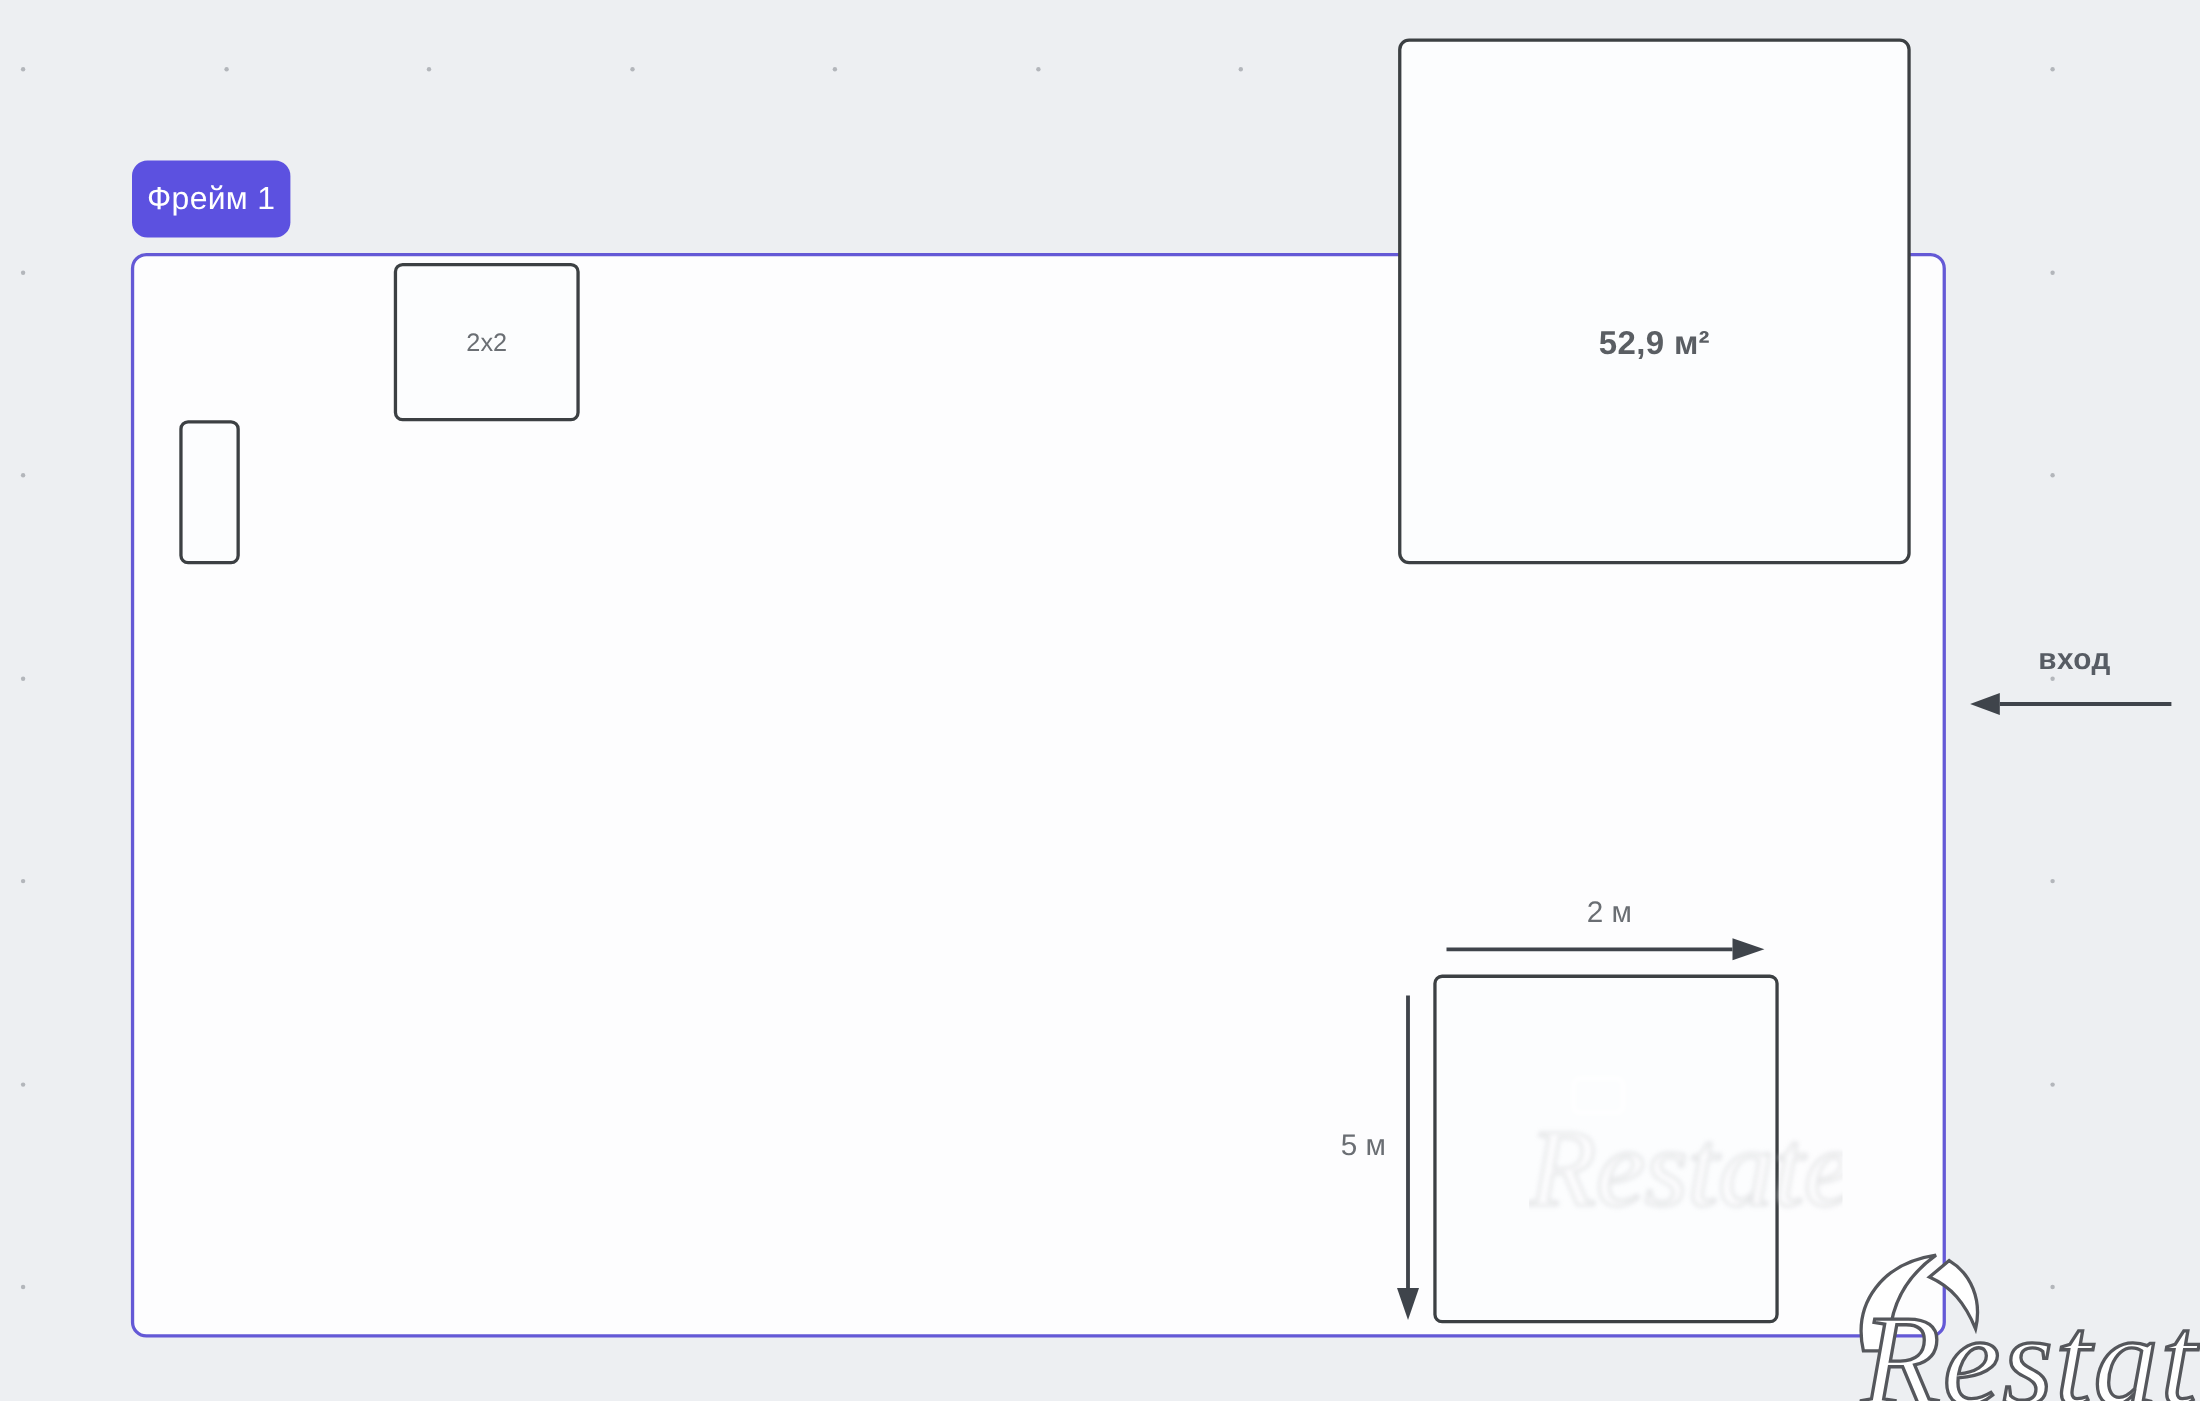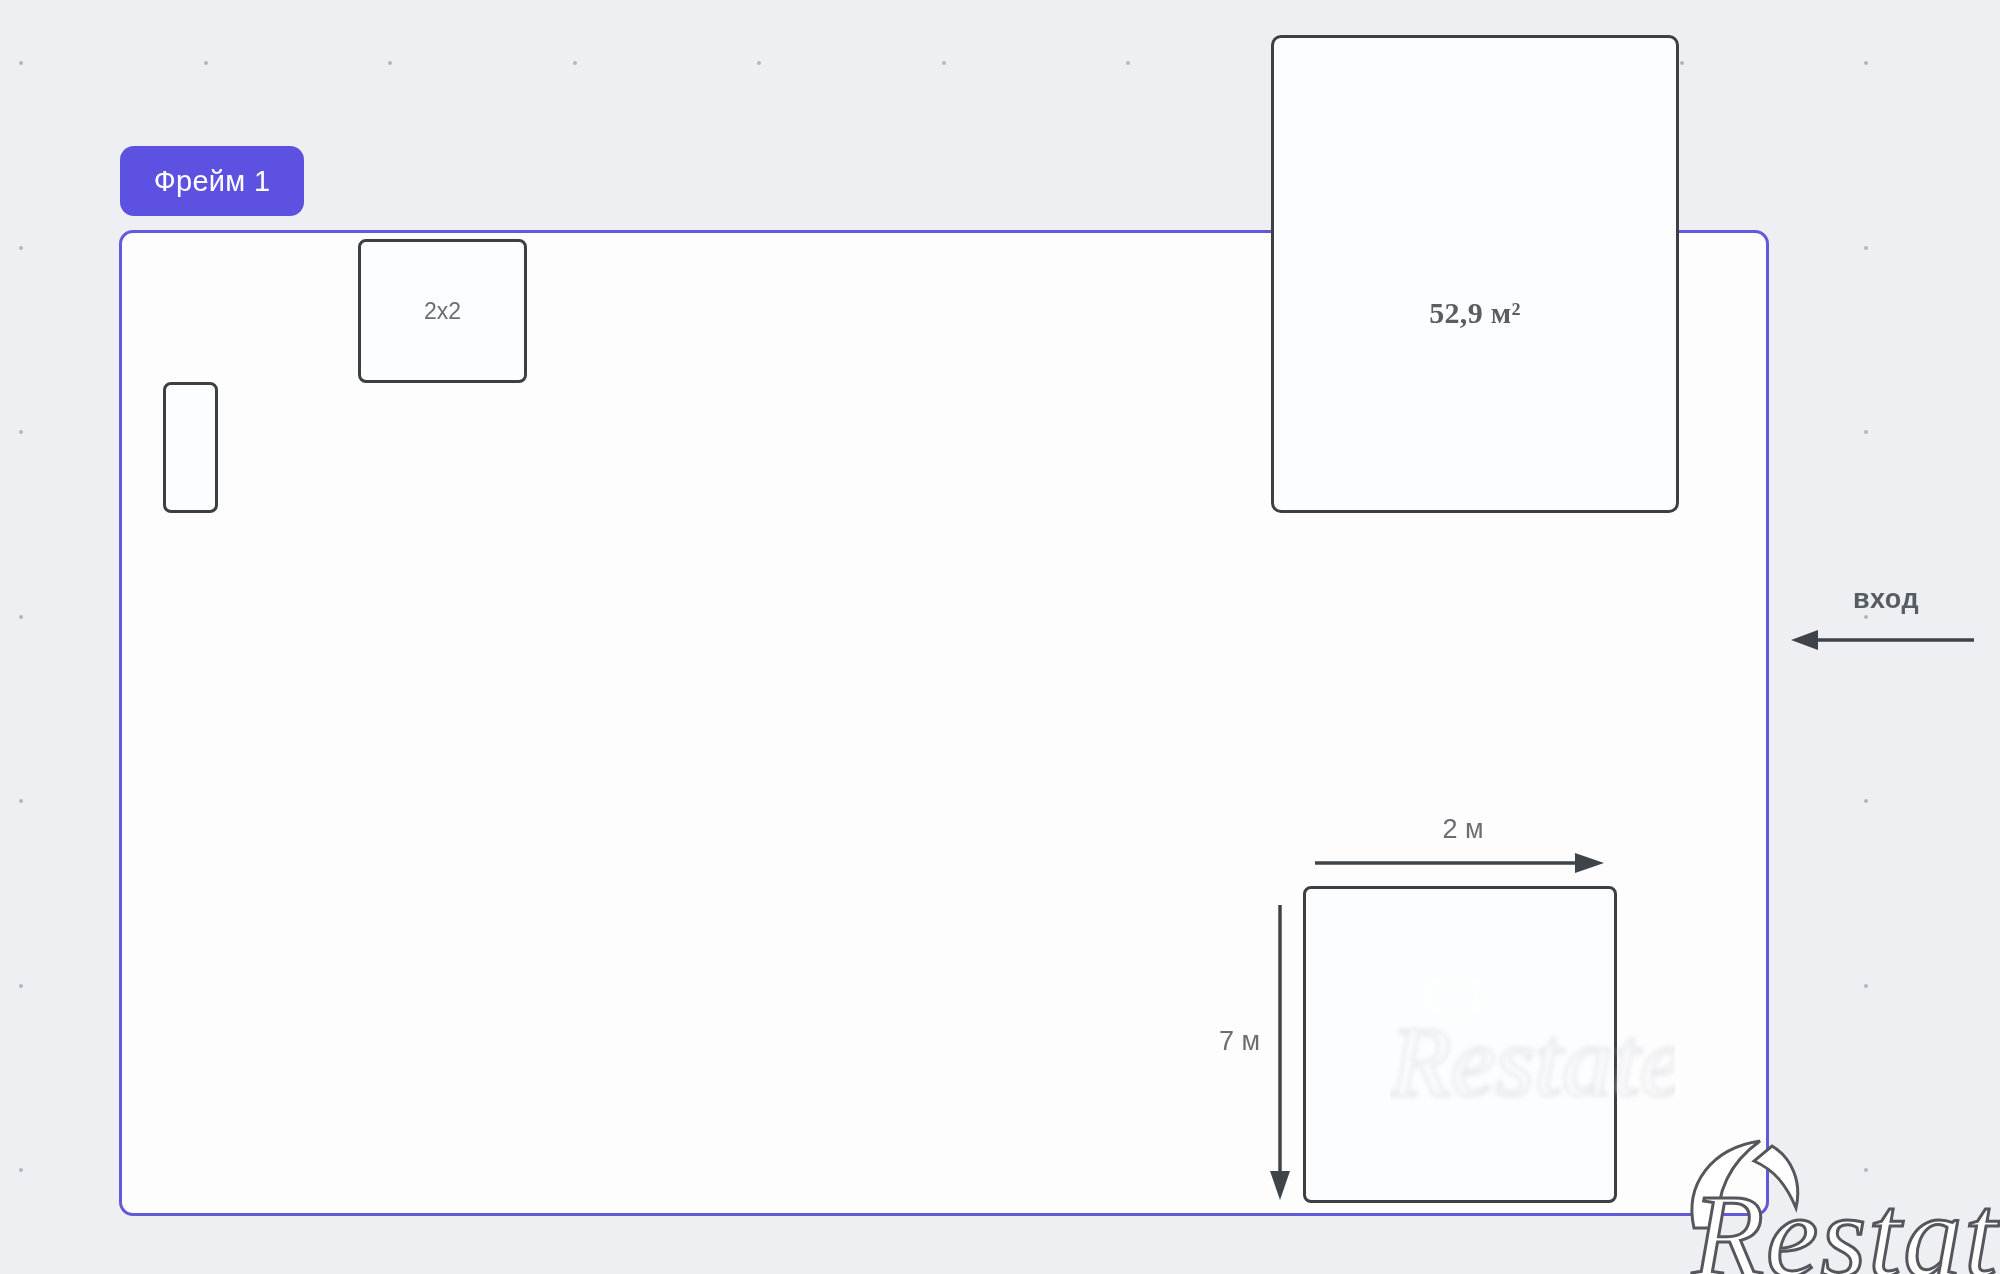--- a/index.html
+++ b/index.html
@@ -26,40 +26,40 @@
     position:absolute;width:4px;height:4px;border-radius:50%;
     background:var(--dot-color);transform:translate(-50%,-50%);
   }
   .frame{
     position:absolute;left:119px;top:230px;width:1650px;height:986px;
     box-sizing:border-box;background:var(--frame-fill);
     border:3.5px solid var(--frame-border);border-radius:14px;
     z-index:1;
   }
   .frame-label{
-    position:absolute;left:120px;top:146px;width:184px;height:70px;
+    position:absolute;left:120px;top:146px;width:144px;height:70px;
     box-sizing:border-box;background:var(--accent);border-radius:14px;
     color:#ffffff;font-size:29px;font-weight:500;
     display:flex;align-items:center;justify-content:center;
     z-index:2;letter-spacing:0.3px;
   }
   .shape{
     position:absolute;box-sizing:border-box;
     background:var(--shape-fill);
     border:3px solid var(--shape-border);border-radius:8px;
     display:flex;align-items:center;justify-content:center;
     z-index:3;
   }
   .shape .shape-label{
     color:var(--shape-text);font-size:23px;font-weight:400;
   }
   .box-2x2{left:358px;top:239px;width:169px;height:144px;}
   .box-small{left:163px;top:382px;width:55px;height:131px;}
   .box-4x4{left:231px;top:615px;width:241px;height:223px;}
-  .box-area{left:1271px;top:35px;width:408px;height:478px;border-radius:10px;align-items:flex-start;font-family:Liberation Serif, serif;}
+  .box-area{left:1271px;top:35px;width:466px;height:478px;border-radius:10px;align-items:flex-start;}
   .box-area .area-label{
     position:absolute;left:0;right:0;top:258px;text-align:center;
     color:var(--dark-text);font-size:30px;font-weight:700;letter-spacing:0.3px;
   }
   .box-dim{left:1303px;top:886px;width:314px;height:317px;}
   .dim-arrow{position:absolute;z-index:3;color:var(--arrow-color);}
   .arrow-width{left:1313px;top:848px;}
   .arrow-height{left:1265px;top:903px;}
   .arrow-entrance{left:1788px;top:625px;}
   .dim-label{
@@ -199,21 +199,21 @@
 
 
   <div class="shape box-area">
     <span class="area-label">52,9 м²</span>
   </div>
 
   <div class="shape box-dim"></div>
 
   <div class="dim-label label-4m">2 м</div>
 
-  <div class="dim-label label-5m">7 м</div>
+  <div class="dim-label label-5m">5 м</div>
 
   <svg class="dim-arrow arrow-width" width="295" height="30" viewBox="0 0 295 30">
     <line x1="2" y1="15" x2="262" y2="15" stroke="currentColor" stroke-width="3.5"></line>
     <polygon points="262,5 262,25 291,15" fill="currentColor"></polygon>
   </svg>
 
   <svg class="dim-arrow arrow-height" width="30" height="300" viewBox="0 0 30 300">
     <line x1="15" y1="2" x2="15" y2="268" stroke="currentColor" stroke-width="3.5"></line>
     <polygon points="5,268 25,268 15,297" fill="currentColor"></polygon>
   </svg>

